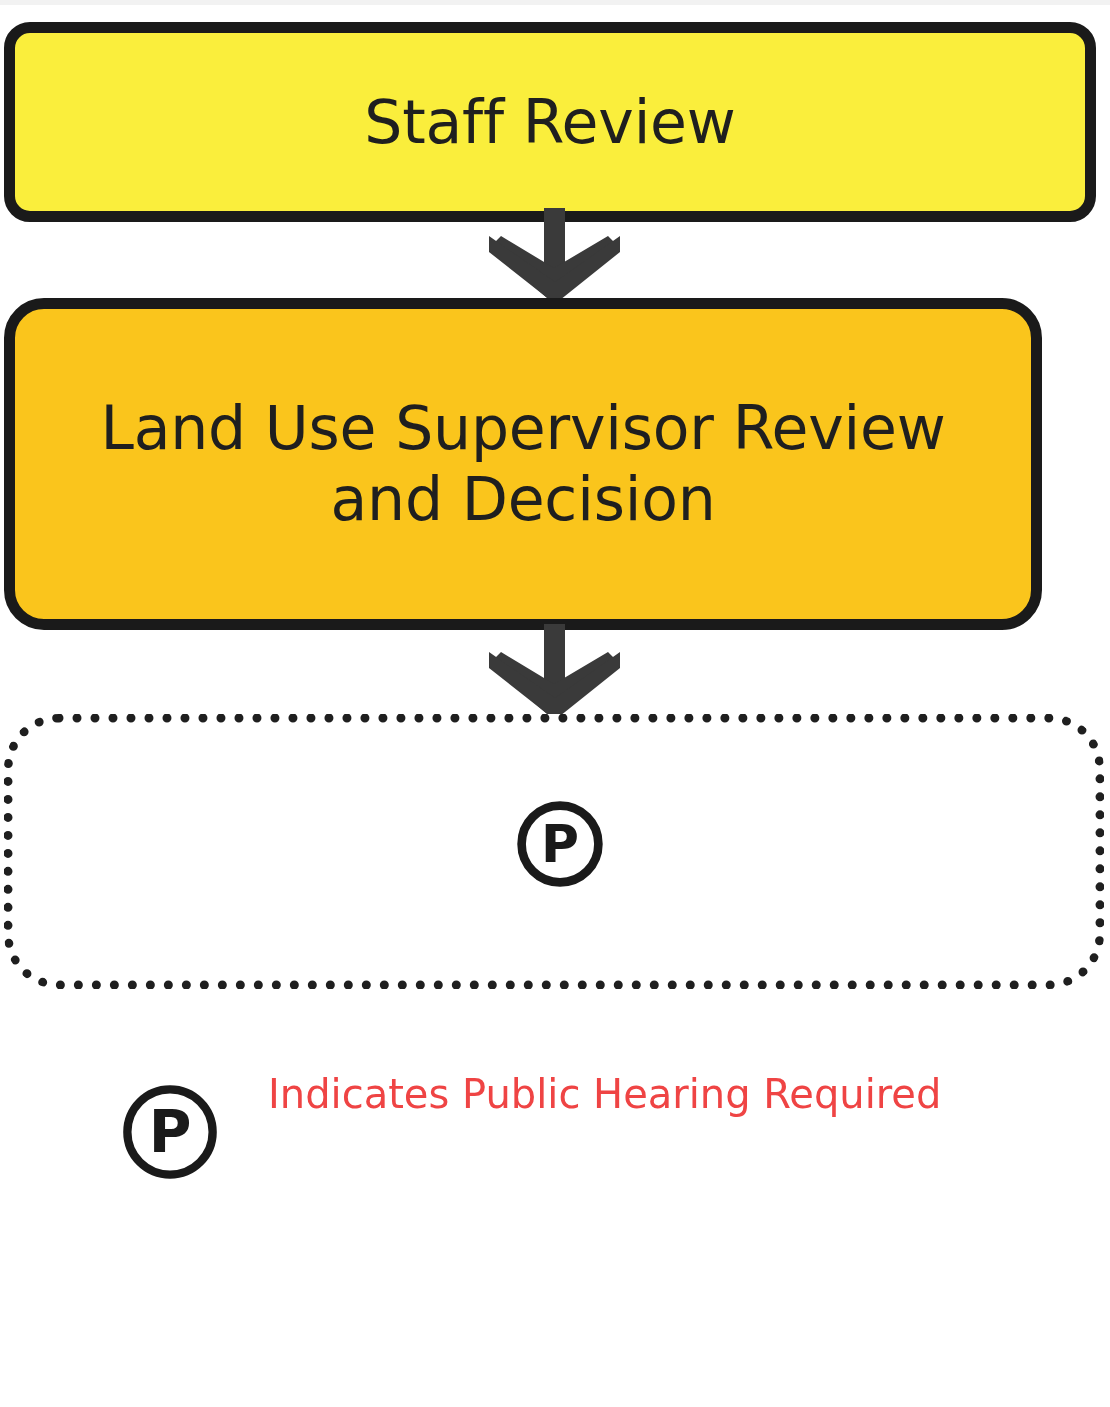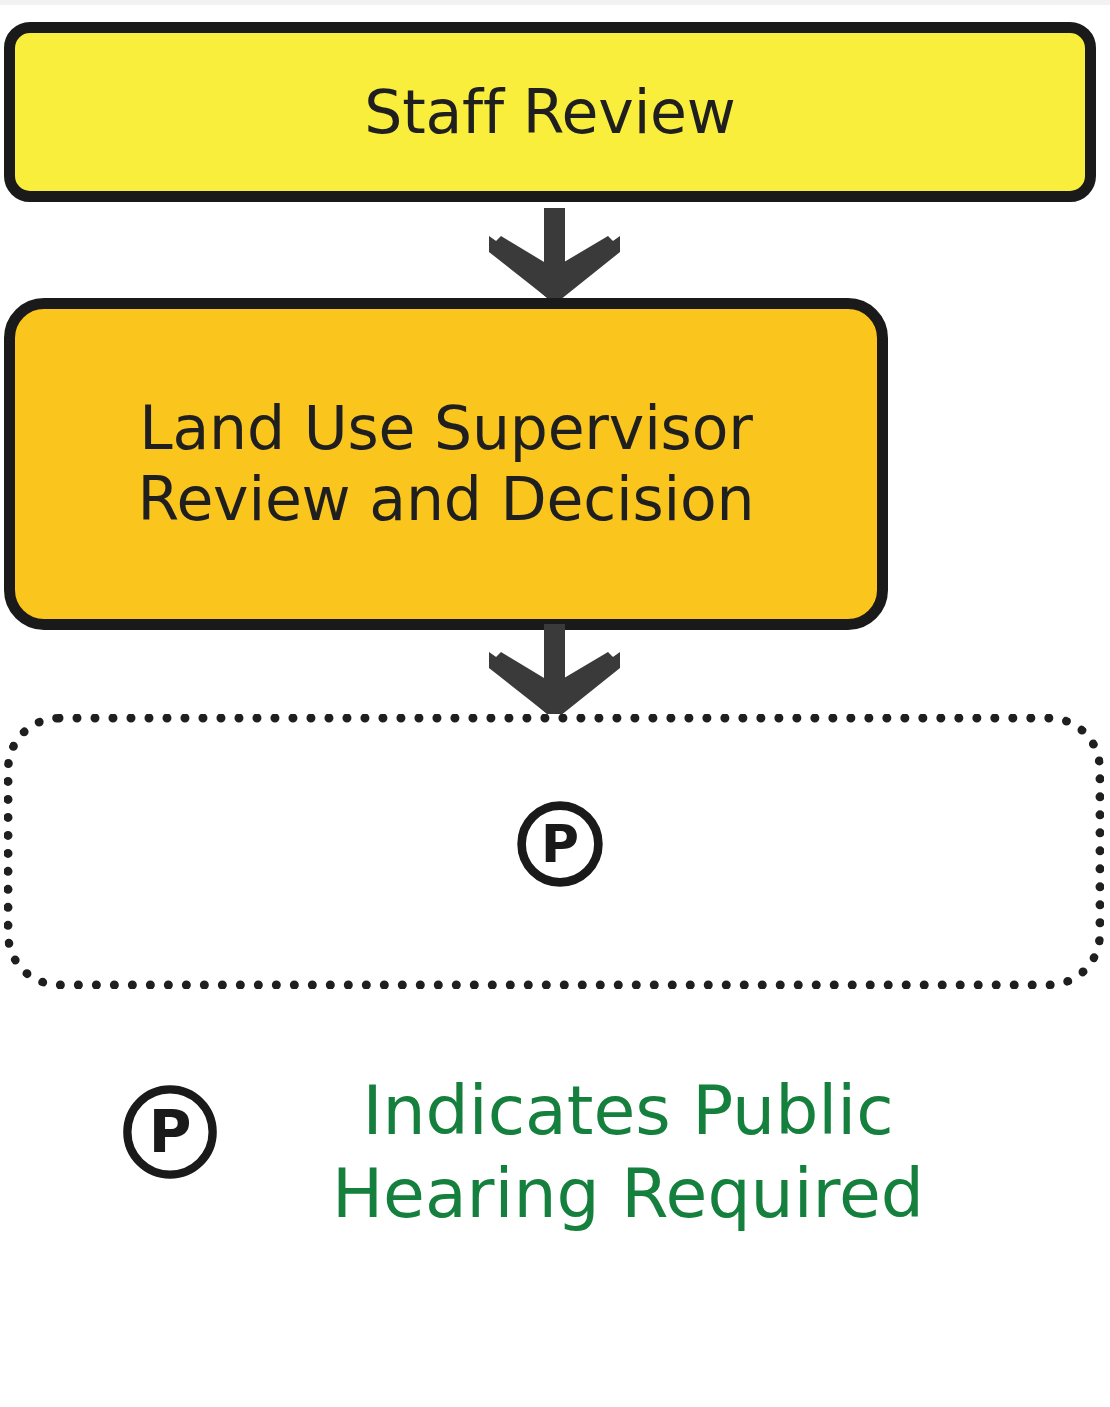--- a/index.html
+++ b/index.html
@@ -49,28 +49,28 @@
 
   .node-solid {
     border: 11px solid #1a1a1a;
     border-radius: 26px;
   }
 
   .node-staff-review {
     left: 4px;
     top: 22px;
     width: 1092px;
-    height: 180px;
+    height: 200px;
     background: #faee3c;
   }
 
   .node-land-use {
     left: 4px;
     top: 298px;
-    width: 884px;
+    width: 1038px;
     height: 332px;
     background: #fac51c;
     border-radius: 40px;
   }
 
   .node-appeal {
     left: 4px;
     top: 714px;
     width: 1100px;
     height: 275px;
@@ -112,24 +112,24 @@
     align-items: flex-start;
   }
 
   .legend-badge {
     flex: 0 0 auto;
     margin-top: 10px;
   }
 
   .legend-text {
     margin-left: 46px;
-    font-size: 68px;
+    font-size: 40px;
     line-height: 1.22;
-    color: #15803d;
-    text-align: center;
+    color: #ef4444;
+    text-align: left;
     width: 720px;
   }
 </style>
 </head>
 <body>
 
 <div class="canvas">
 
   <div class="top-strip"></div>
 

